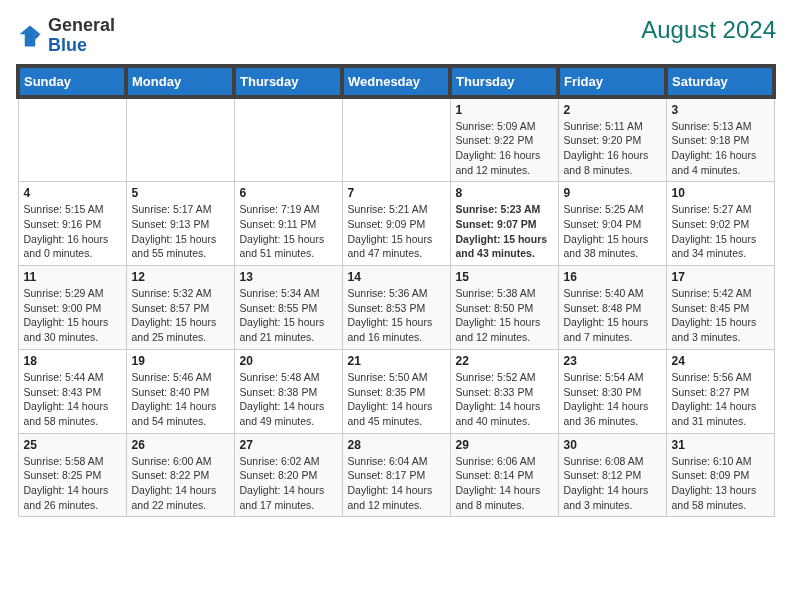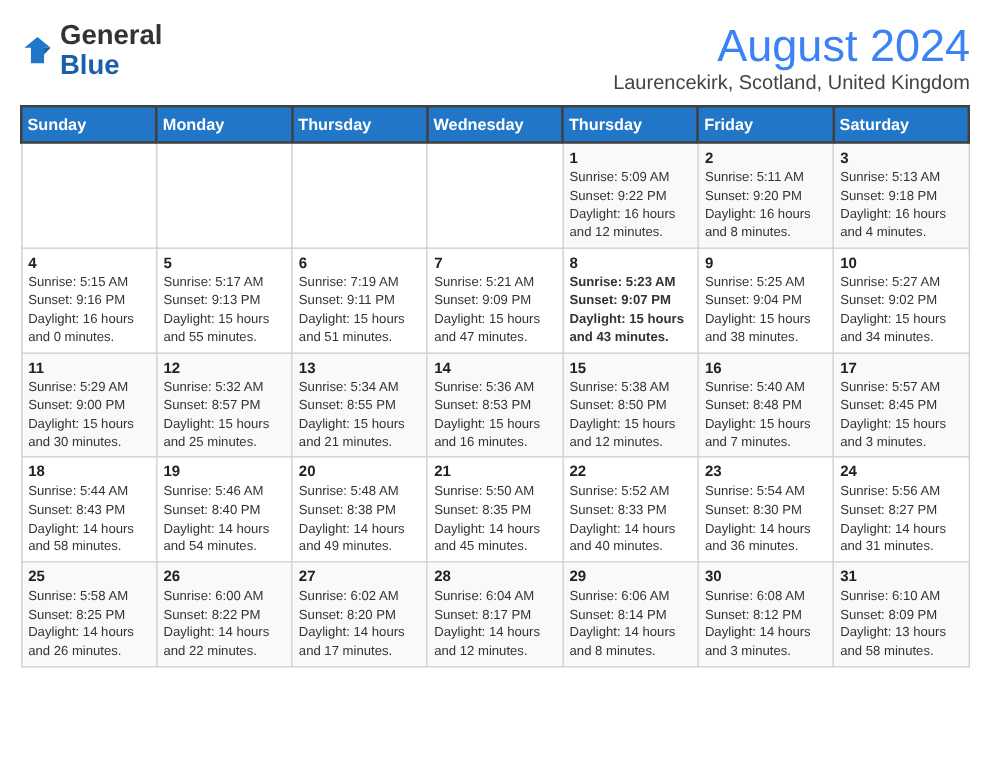--- a/index.html
+++ b/index.html
@@ -15,54 +15,54 @@
       justify-content: space-between;
       align-items: flex-start;
       margin-bottom: 8px;
     }
     .logo {
       display: flex;
       align-items: center;
       gap: 4px;
     }
     .logo-text {
-      font-size: 22px;
+      font-size: 18px;
       font-weight: bold;
       line-height: 1.1;
     }
     .logo-general { color: #333; }
     .logo-blue { color: #1a5fa8; }
     .logo-icon {
       width: 28px;
       height: 28px;
     }
     .title-block {
       text-align: right;
     }
     .month-title {
-      font-size: 36px;
+      font-size: 24px;
       font-weight: normal;
-      color: #3b82f6;
+      color: #0f766e;
     }
     .location-title {
       font-size: 16px;
       color: #444;
     }
     .calendar {
       width: 100%;
       border-collapse: collapse;
       border: 1px solid #ccc;
     }
     .calendar th {
       background-color: #2176c7;
       color: #fff;
       font-size: 13px;
       padding: 6px 4px;
       text-align: left;
-      border: 2px solid #404040;
+      border: 4px solid #404040;
       font-weight: bold;
     }
     .calendar td {
       vertical-align: top;
       width: 107px;
       min-height: 80px;
       padding: 4px 5px;
       border: 1px solid #ccc;
       font-size: 11px;
       color: #222;
@@ -98,21 +98,20 @@
       <polygon points="16,4 28,14 22,14 22,28 10,28 10,14 4,14" fill="#2176c7"></polygon>
       <polygon points="22,14 28,14 22,20" fill="#1a5fa8"></polygon>
     </svg>
     <div class="logo-text">
       <span class="logo-general">General</span><br>
       <span class="logo-blue">Blue</span>
     </div>
   </div>
   <div class="title-block">
     <div class="month-title">August 2024</div>
-    <div class="location-title">Laurencekirk, Scotland, United Kingdom</div>
   </div>
 </div>
 
 <table class="calendar">
   <thead>
     <tr>
     <th>Sunday</th>
         <th>Monday</th>
         <th>Thursday</th>
         <th>Wednesday</th>
@@ -238,21 +237,21 @@
         </td>
         <td>
           <span class="day-number">16</span>
           <div class="day-info" style="white-space: pre-line;">Sunrise: 5:40 AM
 Sunset: 8:48 PM
 Daylight: 15 hours
 and 7 minutes.</div>
         </td>
         <td>
           <span class="day-number">17</span>
-          <div class="day-info" style="white-space: pre-line;">Sunrise: 5:57 AM
+          <div class="day-info" style="white-space: pre-line;">Sunrise: 5:42 AM
 Sunset: 8:45 PM
 Daylight: 15 hours
 and 3 minutes.</div>
         </td>
       </tr>
       <tr>
         <td>
           <span class="day-number">18</span>
           <div class="day-info" style="white-space: pre-line;">Sunrise: 5:44 AM
 Sunset: 8:43 PM

